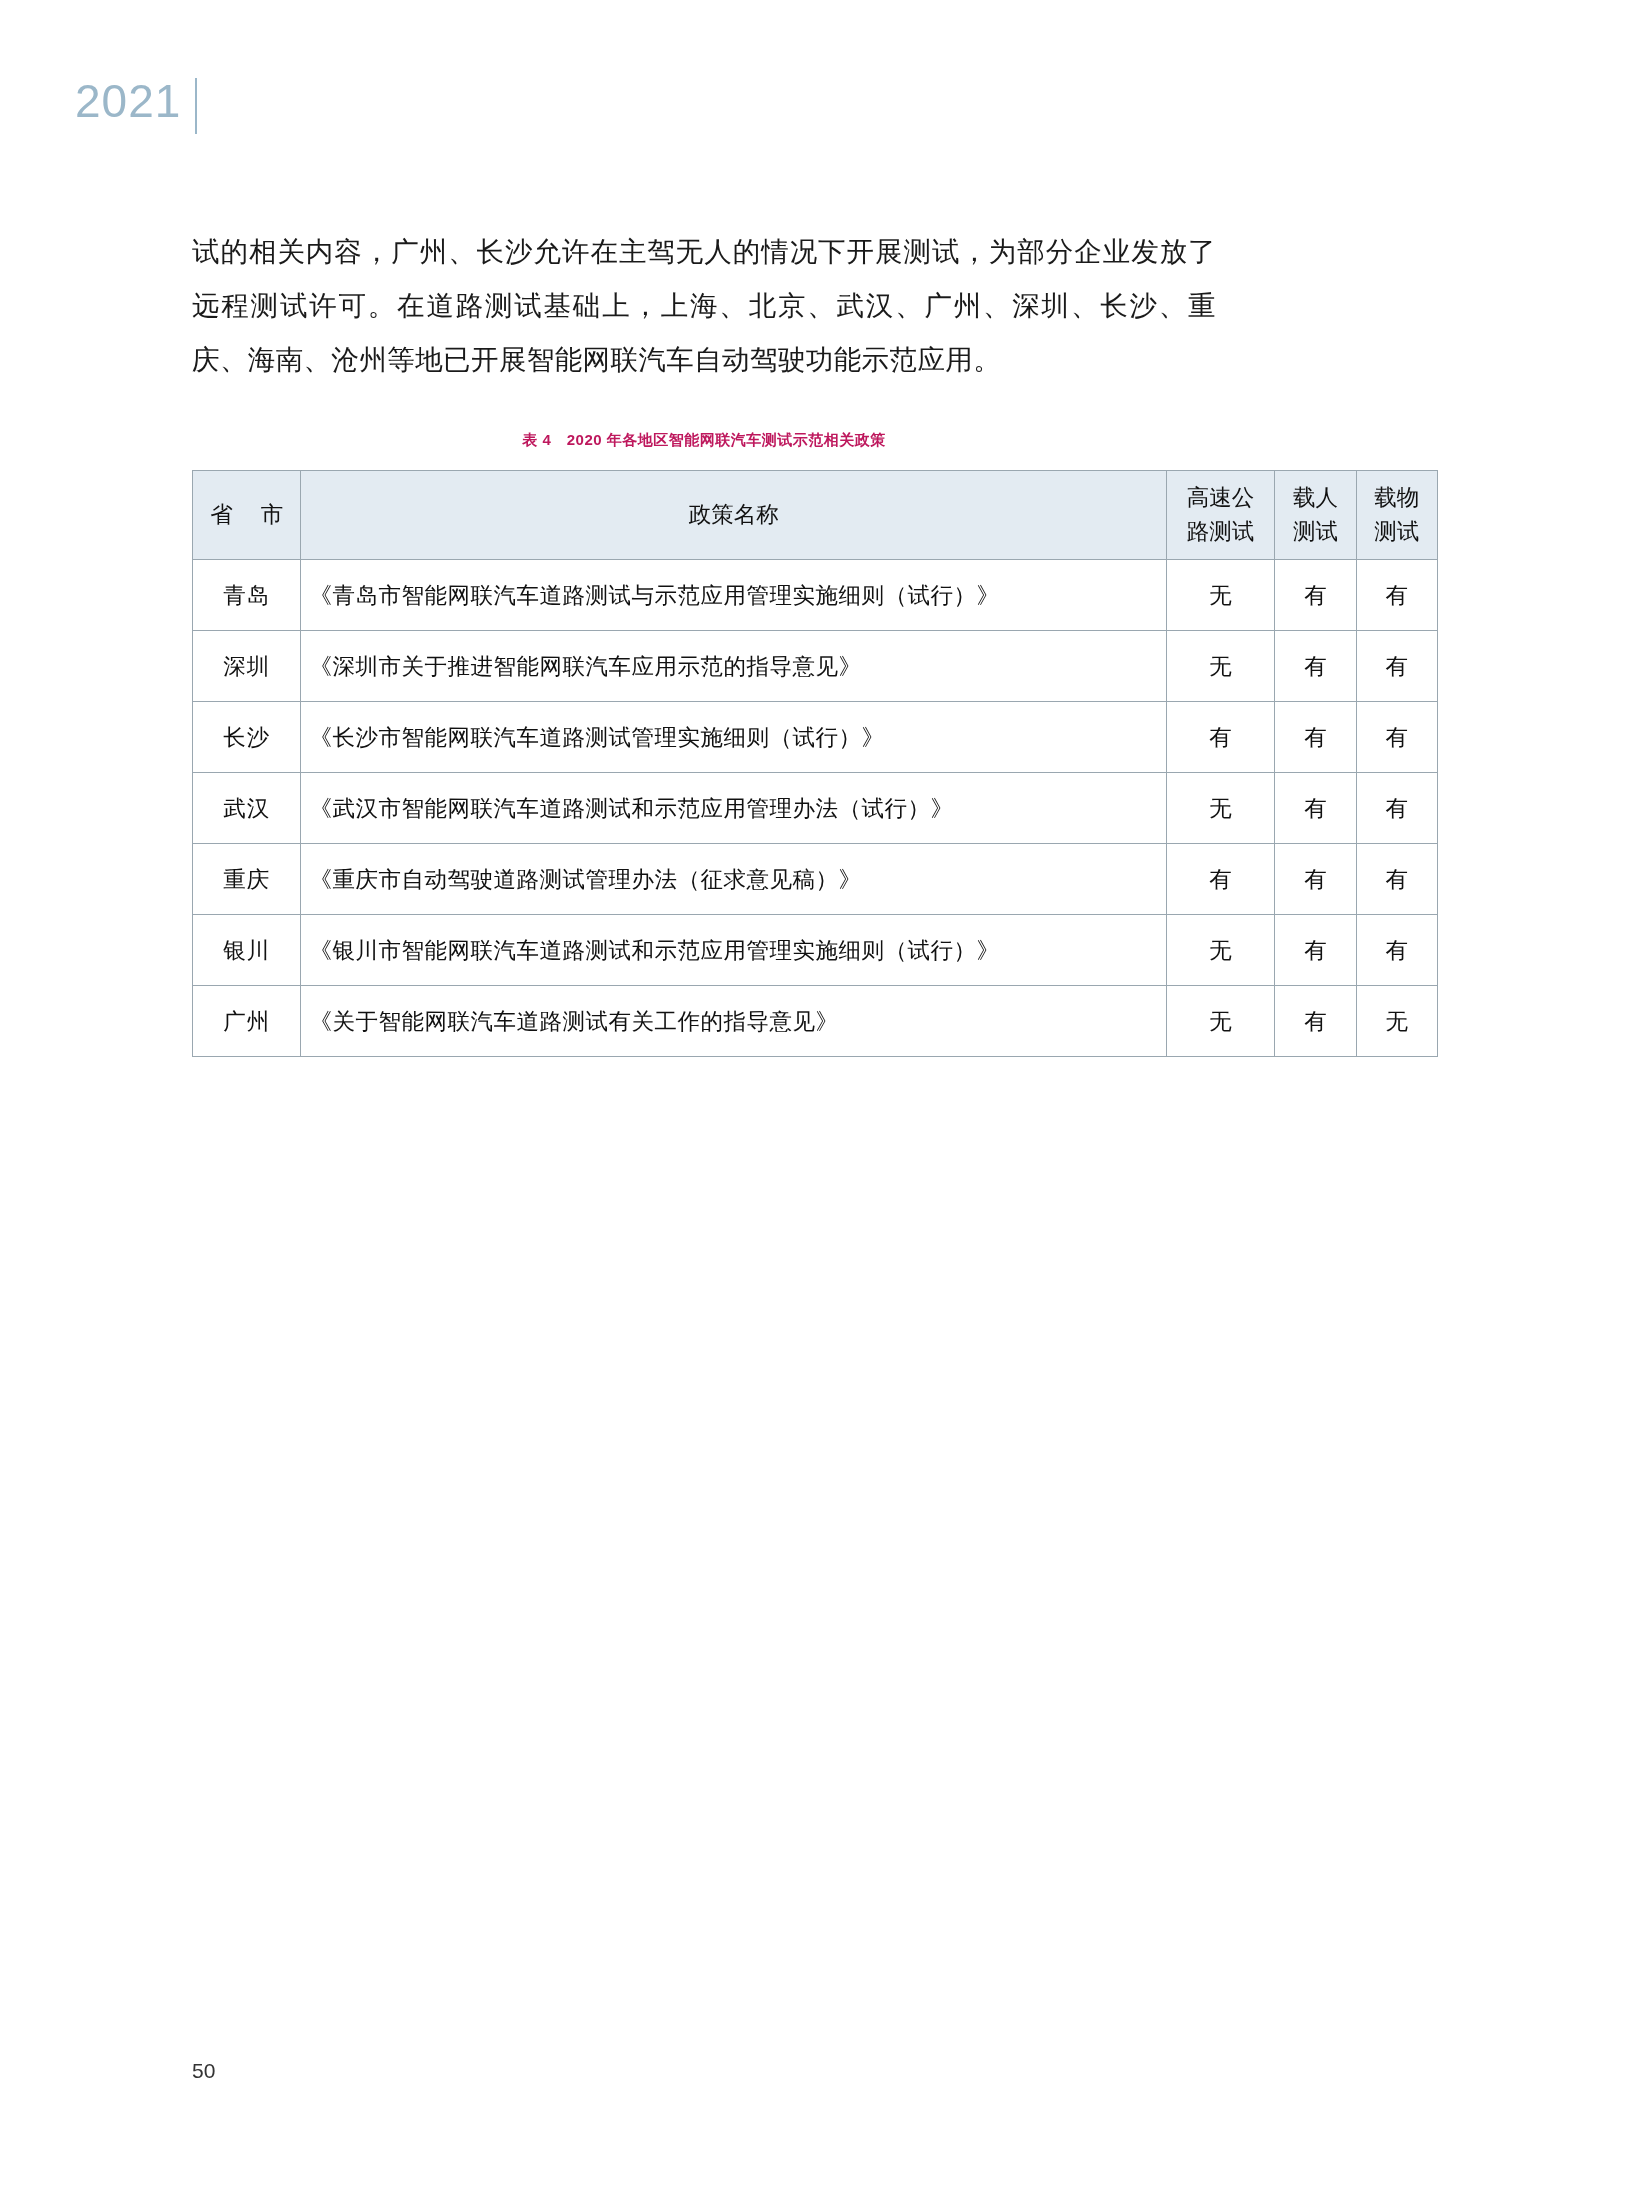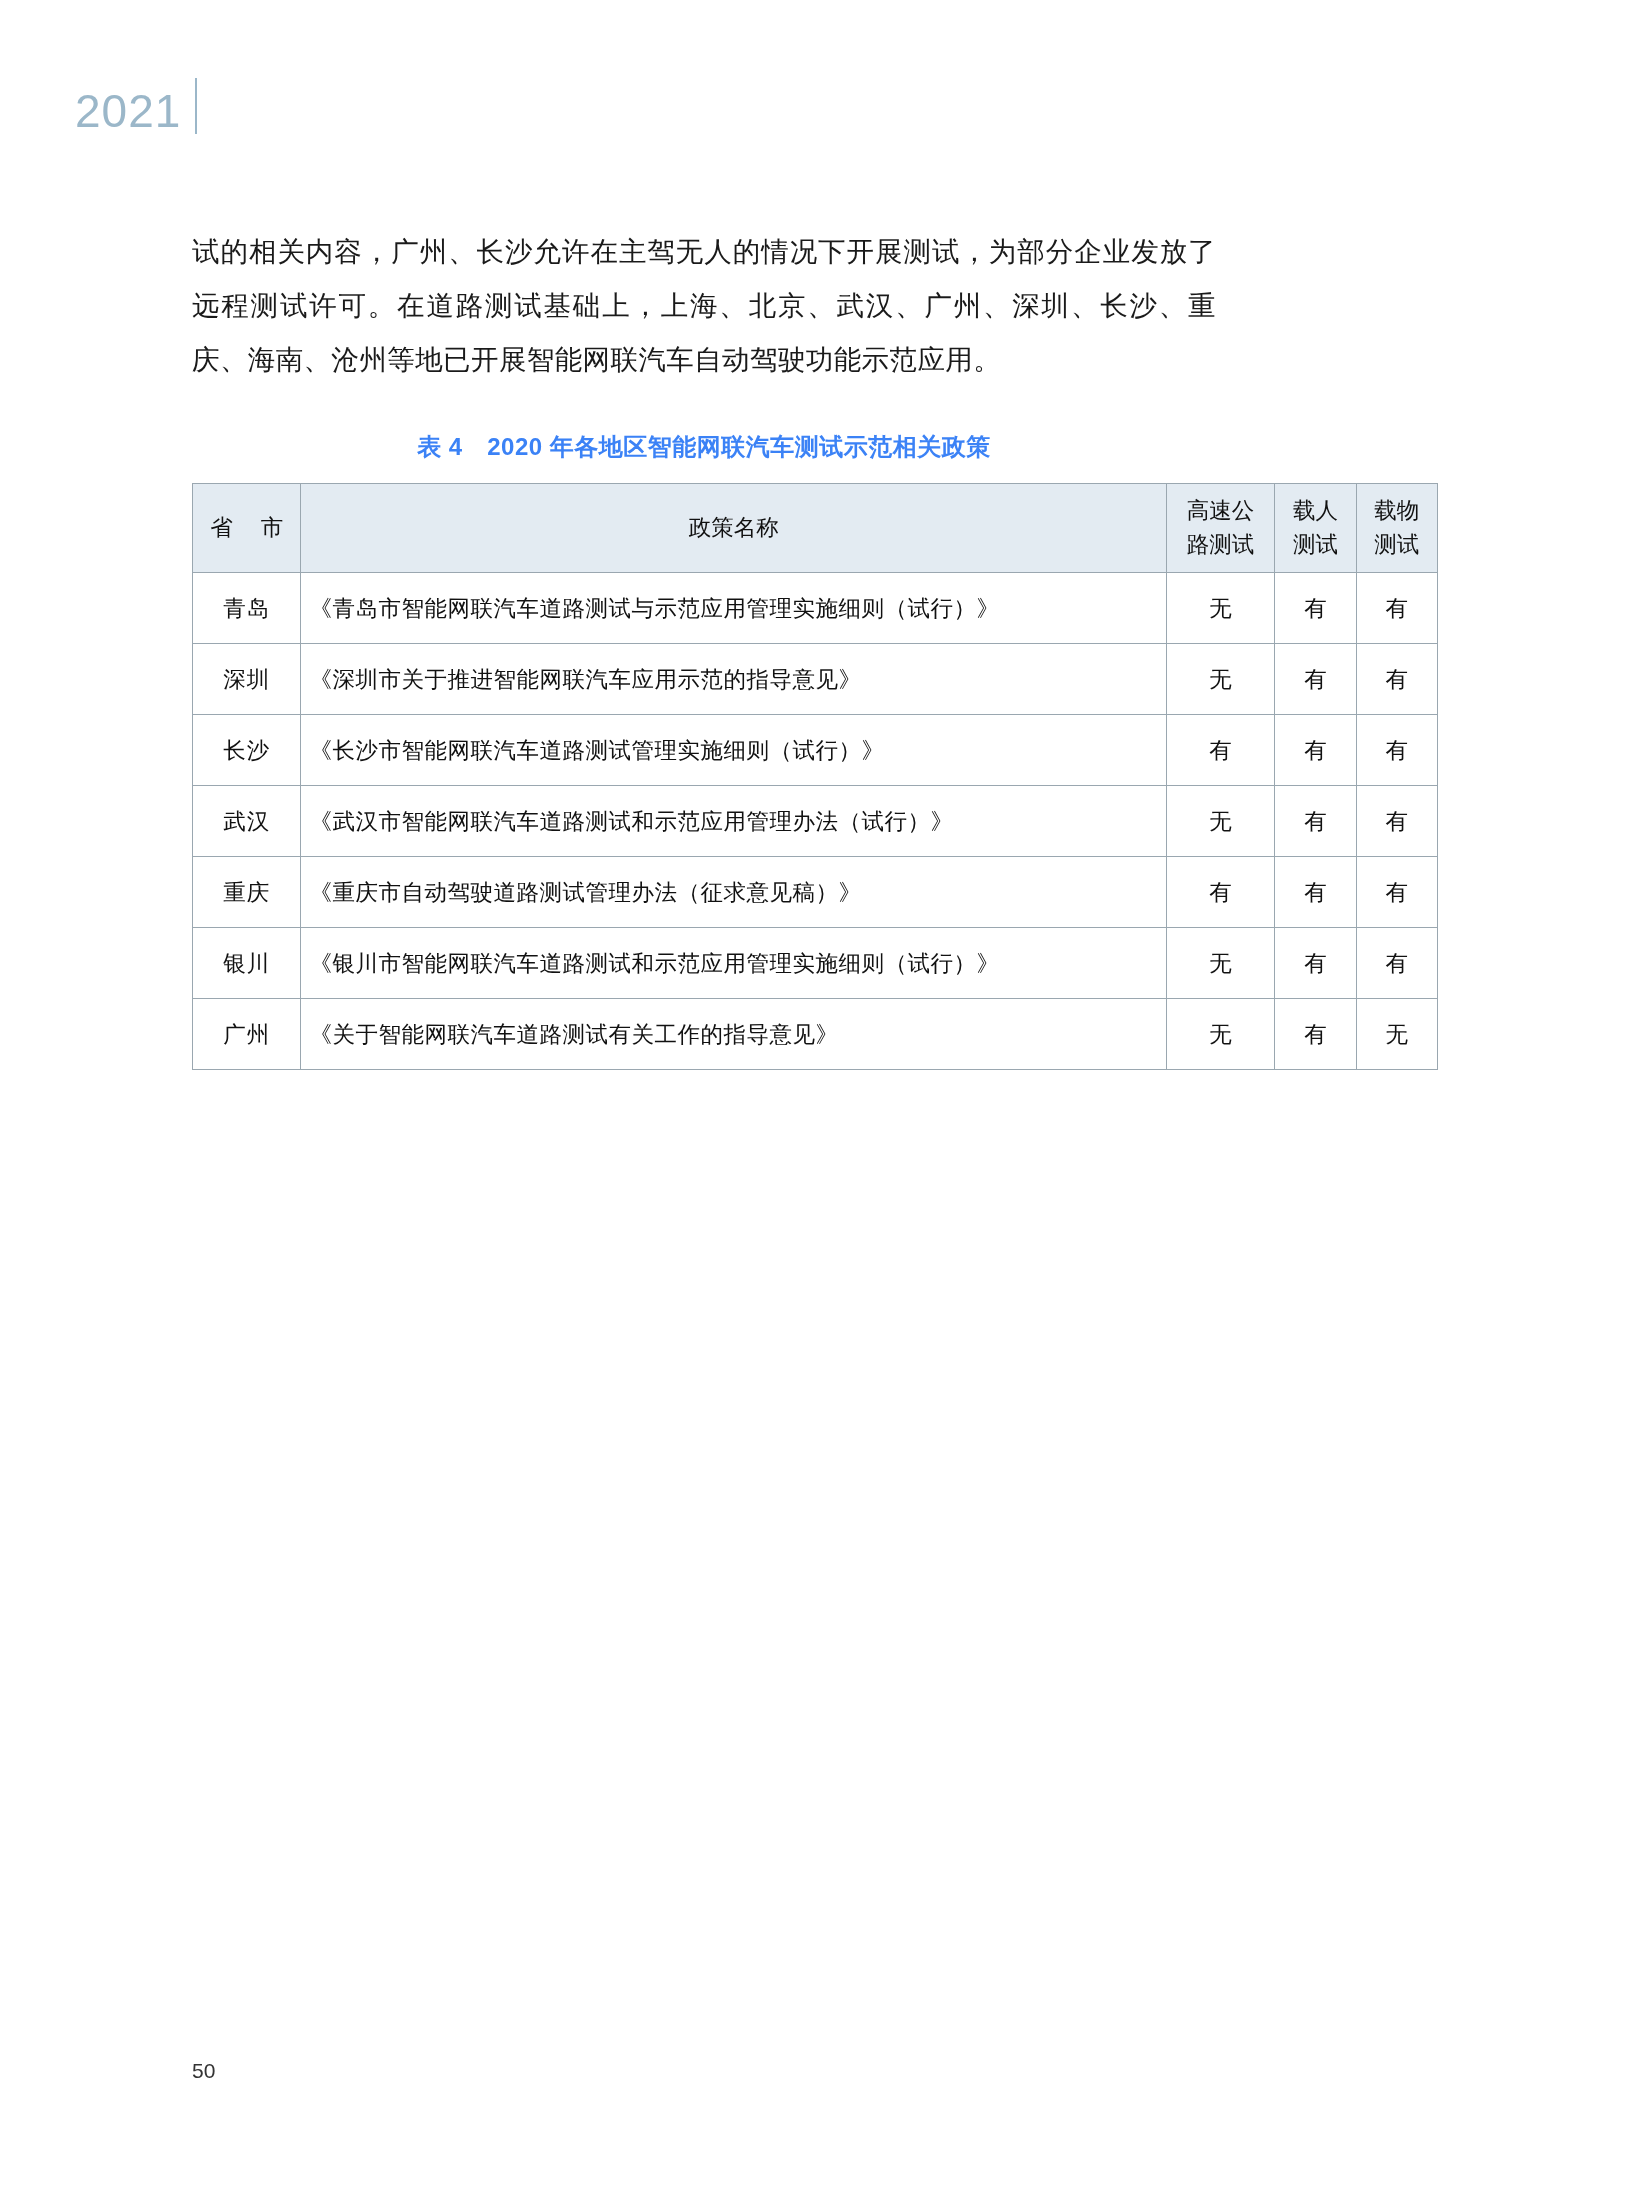--- a/index.html
+++ b/index.html
@@ -22,21 +22,21 @@
     height: 2199px;
     box-sizing: border-box;
   }
 
   
   .header {
     position: absolute;
     top: 78px;
     left: 75px;
     display: flex;
-    align-items: flex-end;
+    align-items: flex-start;
   }
   .header-year {
     font-family: "Liberation Sans", sans-serif;
     font-size: 46px;
     color: #9bb7c9;
     letter-spacing: 1px;
     line-height: 1;
     padding-right: 14px;
   }
   .header-divider {
@@ -86,23 +86,23 @@
     text-justify: inter-ideograph;
     letter-spacing: 0.4px;
     margin: 0;
   }
 
   
   .table-caption {
     margin-top: 44px;
     text-align: center;
     font-family: "Liberation Sans", sans-serif;
-    font-size: 24px;
+    font-size: 15px;
     font-weight: bold;
-    color: #3b82f6;
+    color: #be185d;
     letter-spacing: 0.5px;
   }
 
   
   table.policy {
     margin-top: 20px;
     border-collapse: collapse;
     width: 1246px;
     table-layout: fixed;
   }

